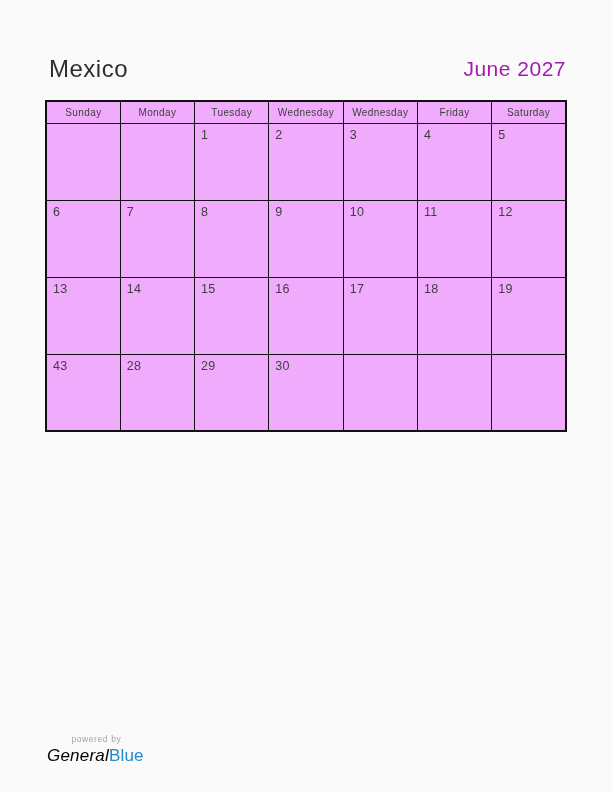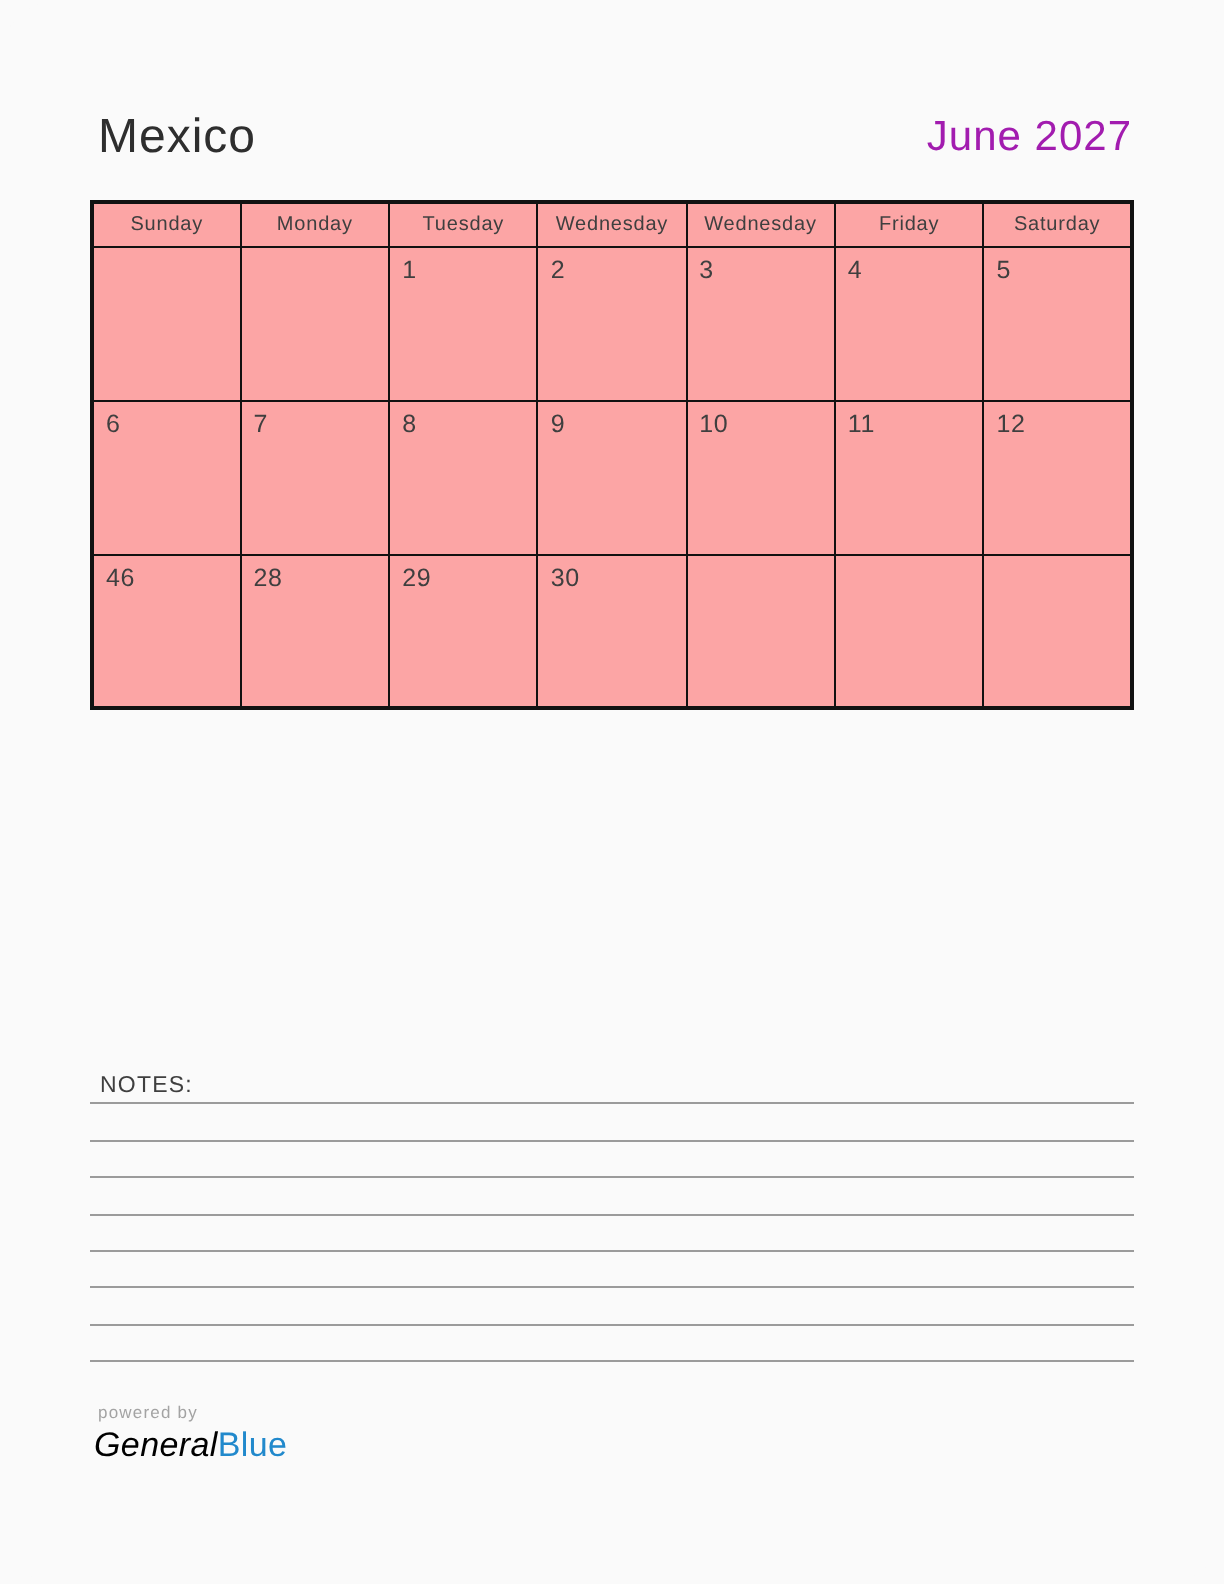--- a/index.html
+++ b/index.html
@@ -29,21 +29,21 @@
     color: #a21caf;
     letter-spacing: 0.5px;
   }
   table.calendar {
     position: absolute;
     left: 45px;
     top: 100px;
     width: 522px;
     border-collapse: collapse;
     table-layout: fixed;
-    background: #fca5a5;
+    background: #f0abfc;
   }
   table.calendar, table.calendar th, table.calendar td {
     border: 1px solid #111;
   }
   table.calendar { border-width: 2px; }
   table.calendar th {
     height: 22px;
     font-size: 10px;
     font-weight: normal;
     color: #3f3f3f;
@@ -74,21 +74,22 @@
     color: #3f3f3f;
     letter-spacing: 0.6px;
   }
   .notes-line {
     height: 18.4px;
     border-bottom: 1px solid #9b9b9b;
   }
   .footer {
     position: absolute;
     left: 47px;
-    top: 701px;
+    top: 734px;
+    text-align: center;
   }
   .powered-by {
     font-size: 8.5px;
     color: #a3a3a3;
     letter-spacing: 0.6px;
     margin-bottom: 2px;
     padding-left: 2px;
   }
   .brand {
     font-size: 17px;
@@ -130,44 +131,40 @@
         <tr>
           <td>6</td>
           <td>7</td>
           <td>8</td>
           <td>9</td>
           <td>10</td>
           <td>11</td>
           <td>12</td>
         </tr>
         <tr>
-          <td>46</td>
+          <td>13</td>
+          <td>14</td>
+          <td>15</td>
+          <td>16</td>
+          <td>17</td>
+          <td>18</td>
+          <td>19</td>
+        </tr>
+        <tr>
+          <td>43</td>
           <td>28</td>
           <td>29</td>
           <td>30</td>
           <td></td>
           <td></td>
           <td></td>
         </tr>
       </tbody>
   </table>
 
-  <div class="notes">
-    <div class="notes-label">NOTES:</div>
-    <div>
-        <div class="notes-line"></div>
-        <div class="notes-line"></div>
-        <div class="notes-line"></div>
-        <div class="notes-line"></div>
-        <div class="notes-line"></div>
-        <div class="notes-line"></div>
-        <div class="notes-line"></div>
-        <div class="notes-line"></div>
-      </div>
-  </div>
 
   <div class="footer">
     <div class="powered-by">powered by</div>
     <div class="brand">
       <span class="brand-general">General</span><span class="brand-blue">Blue</span>
     </div>
   </div>
 
 </div>
 

